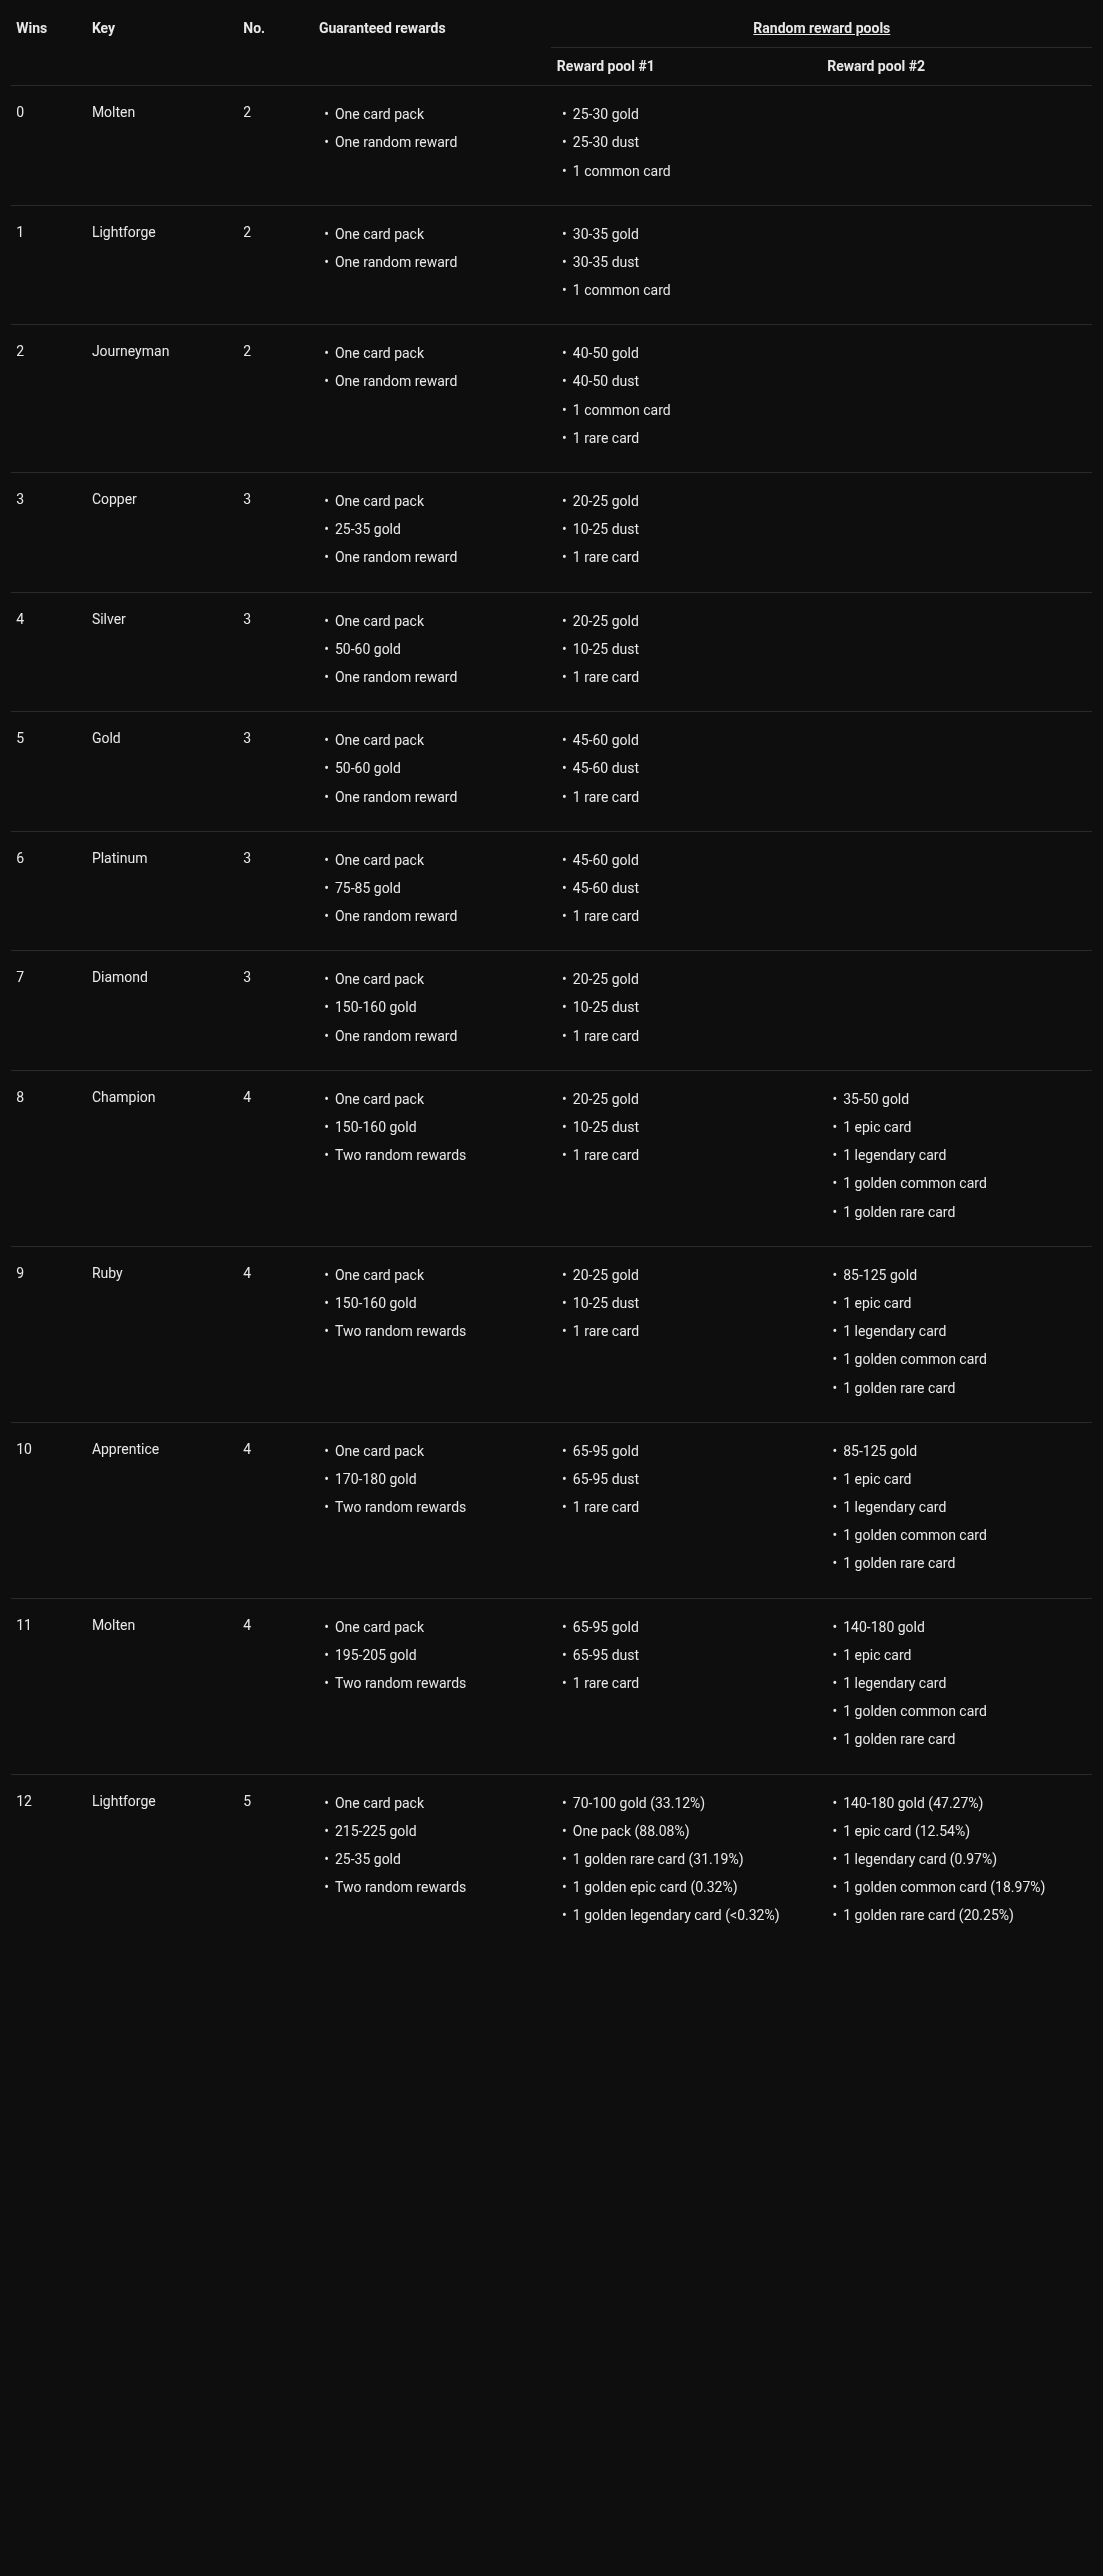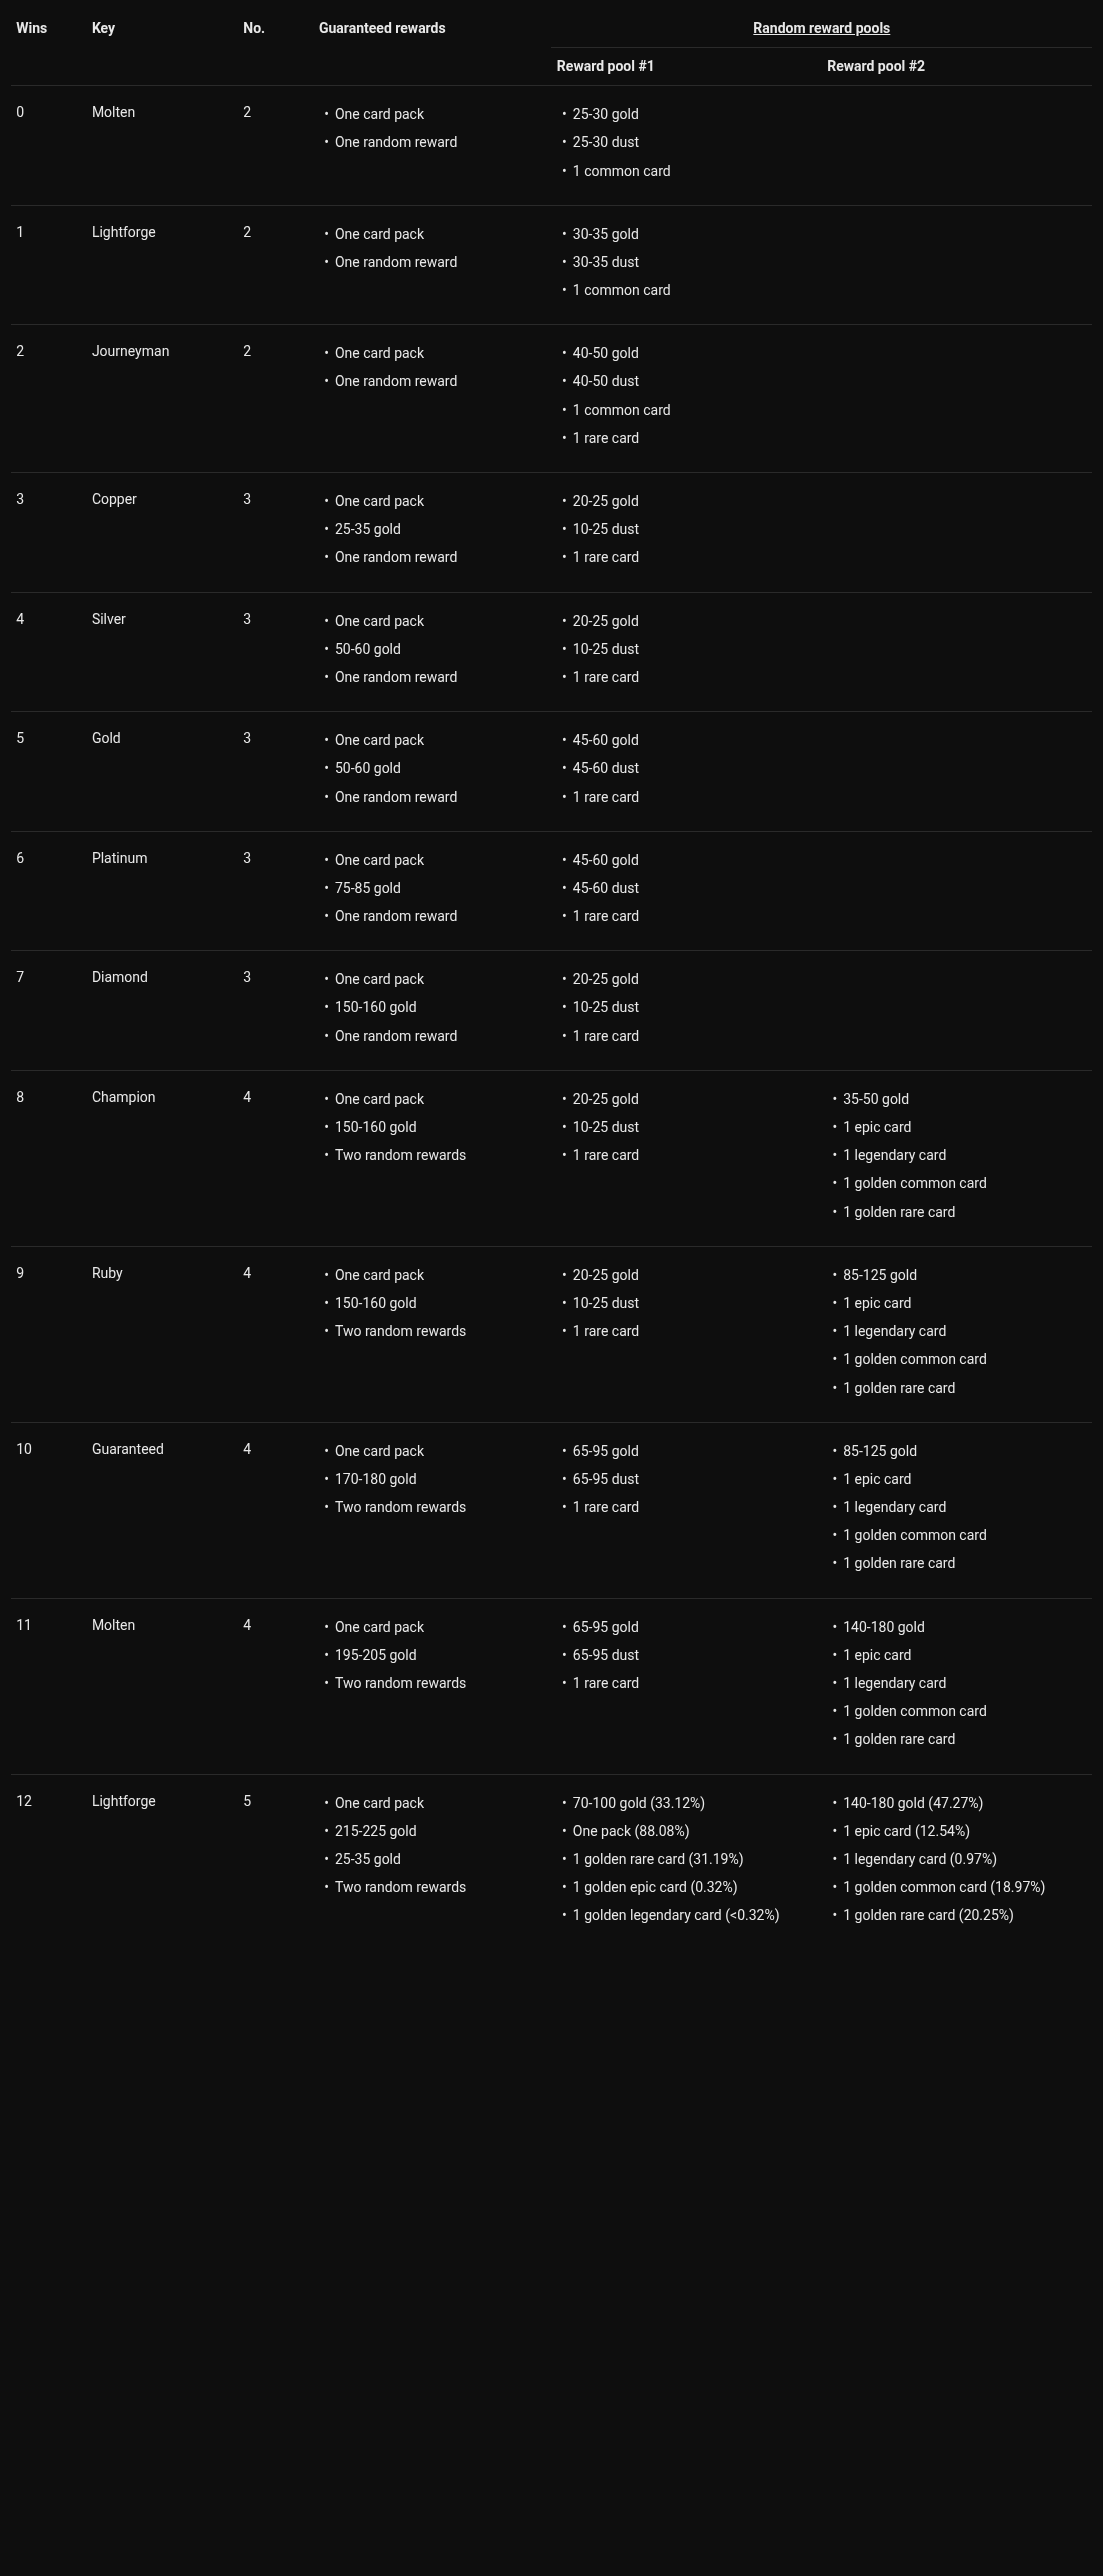--- a/index.html
+++ b/index.html
@@ -290,21 +290,21 @@
             <li>85-125 gold</li>
             <li>1 epic card</li>
             <li>1 legendary card</li>
             <li>1 golden common card</li>
             <li>1 golden rare card</li>
           </ul>
         </td>
       </tr>
       <tr>
         <td>10</td>
-        <td>Guaranteed</td>
+        <td>Apprentice</td>
         <td>4</td>
         <td>
           <ul>
             <li>One card pack</li>
             <li>170-180 gold</li>
             <li>Two random rewards</li>
           </ul>
         </td>
         <td>
           <ul>

